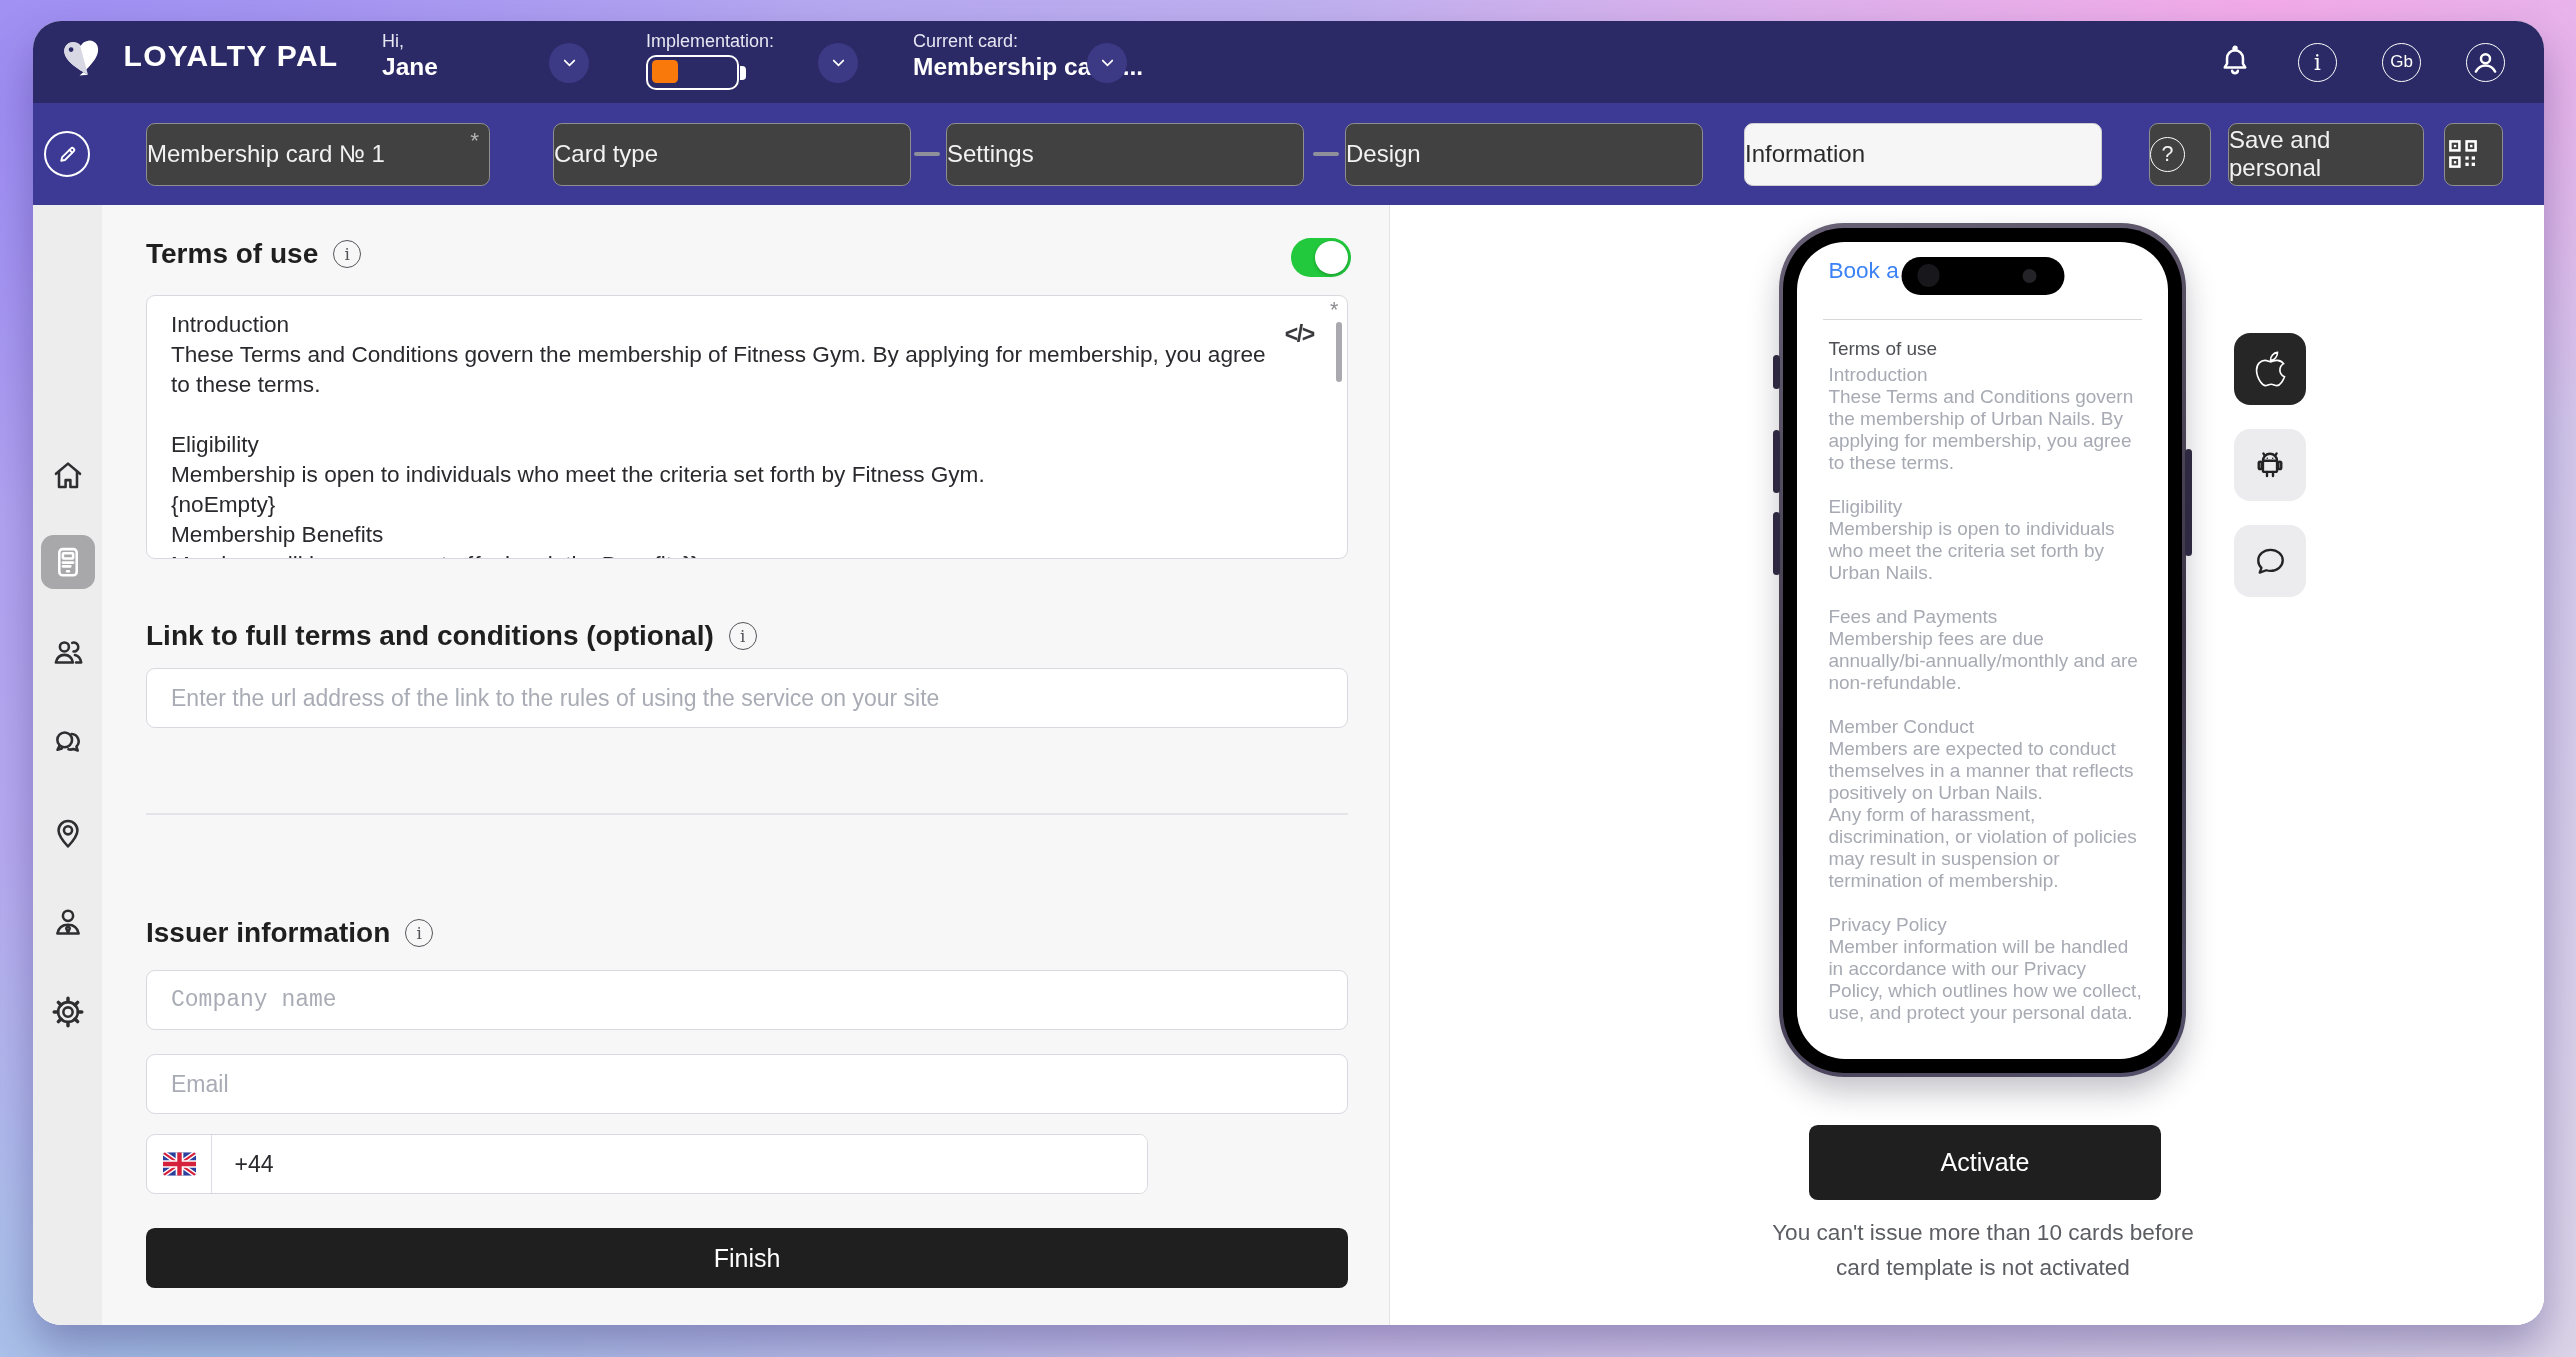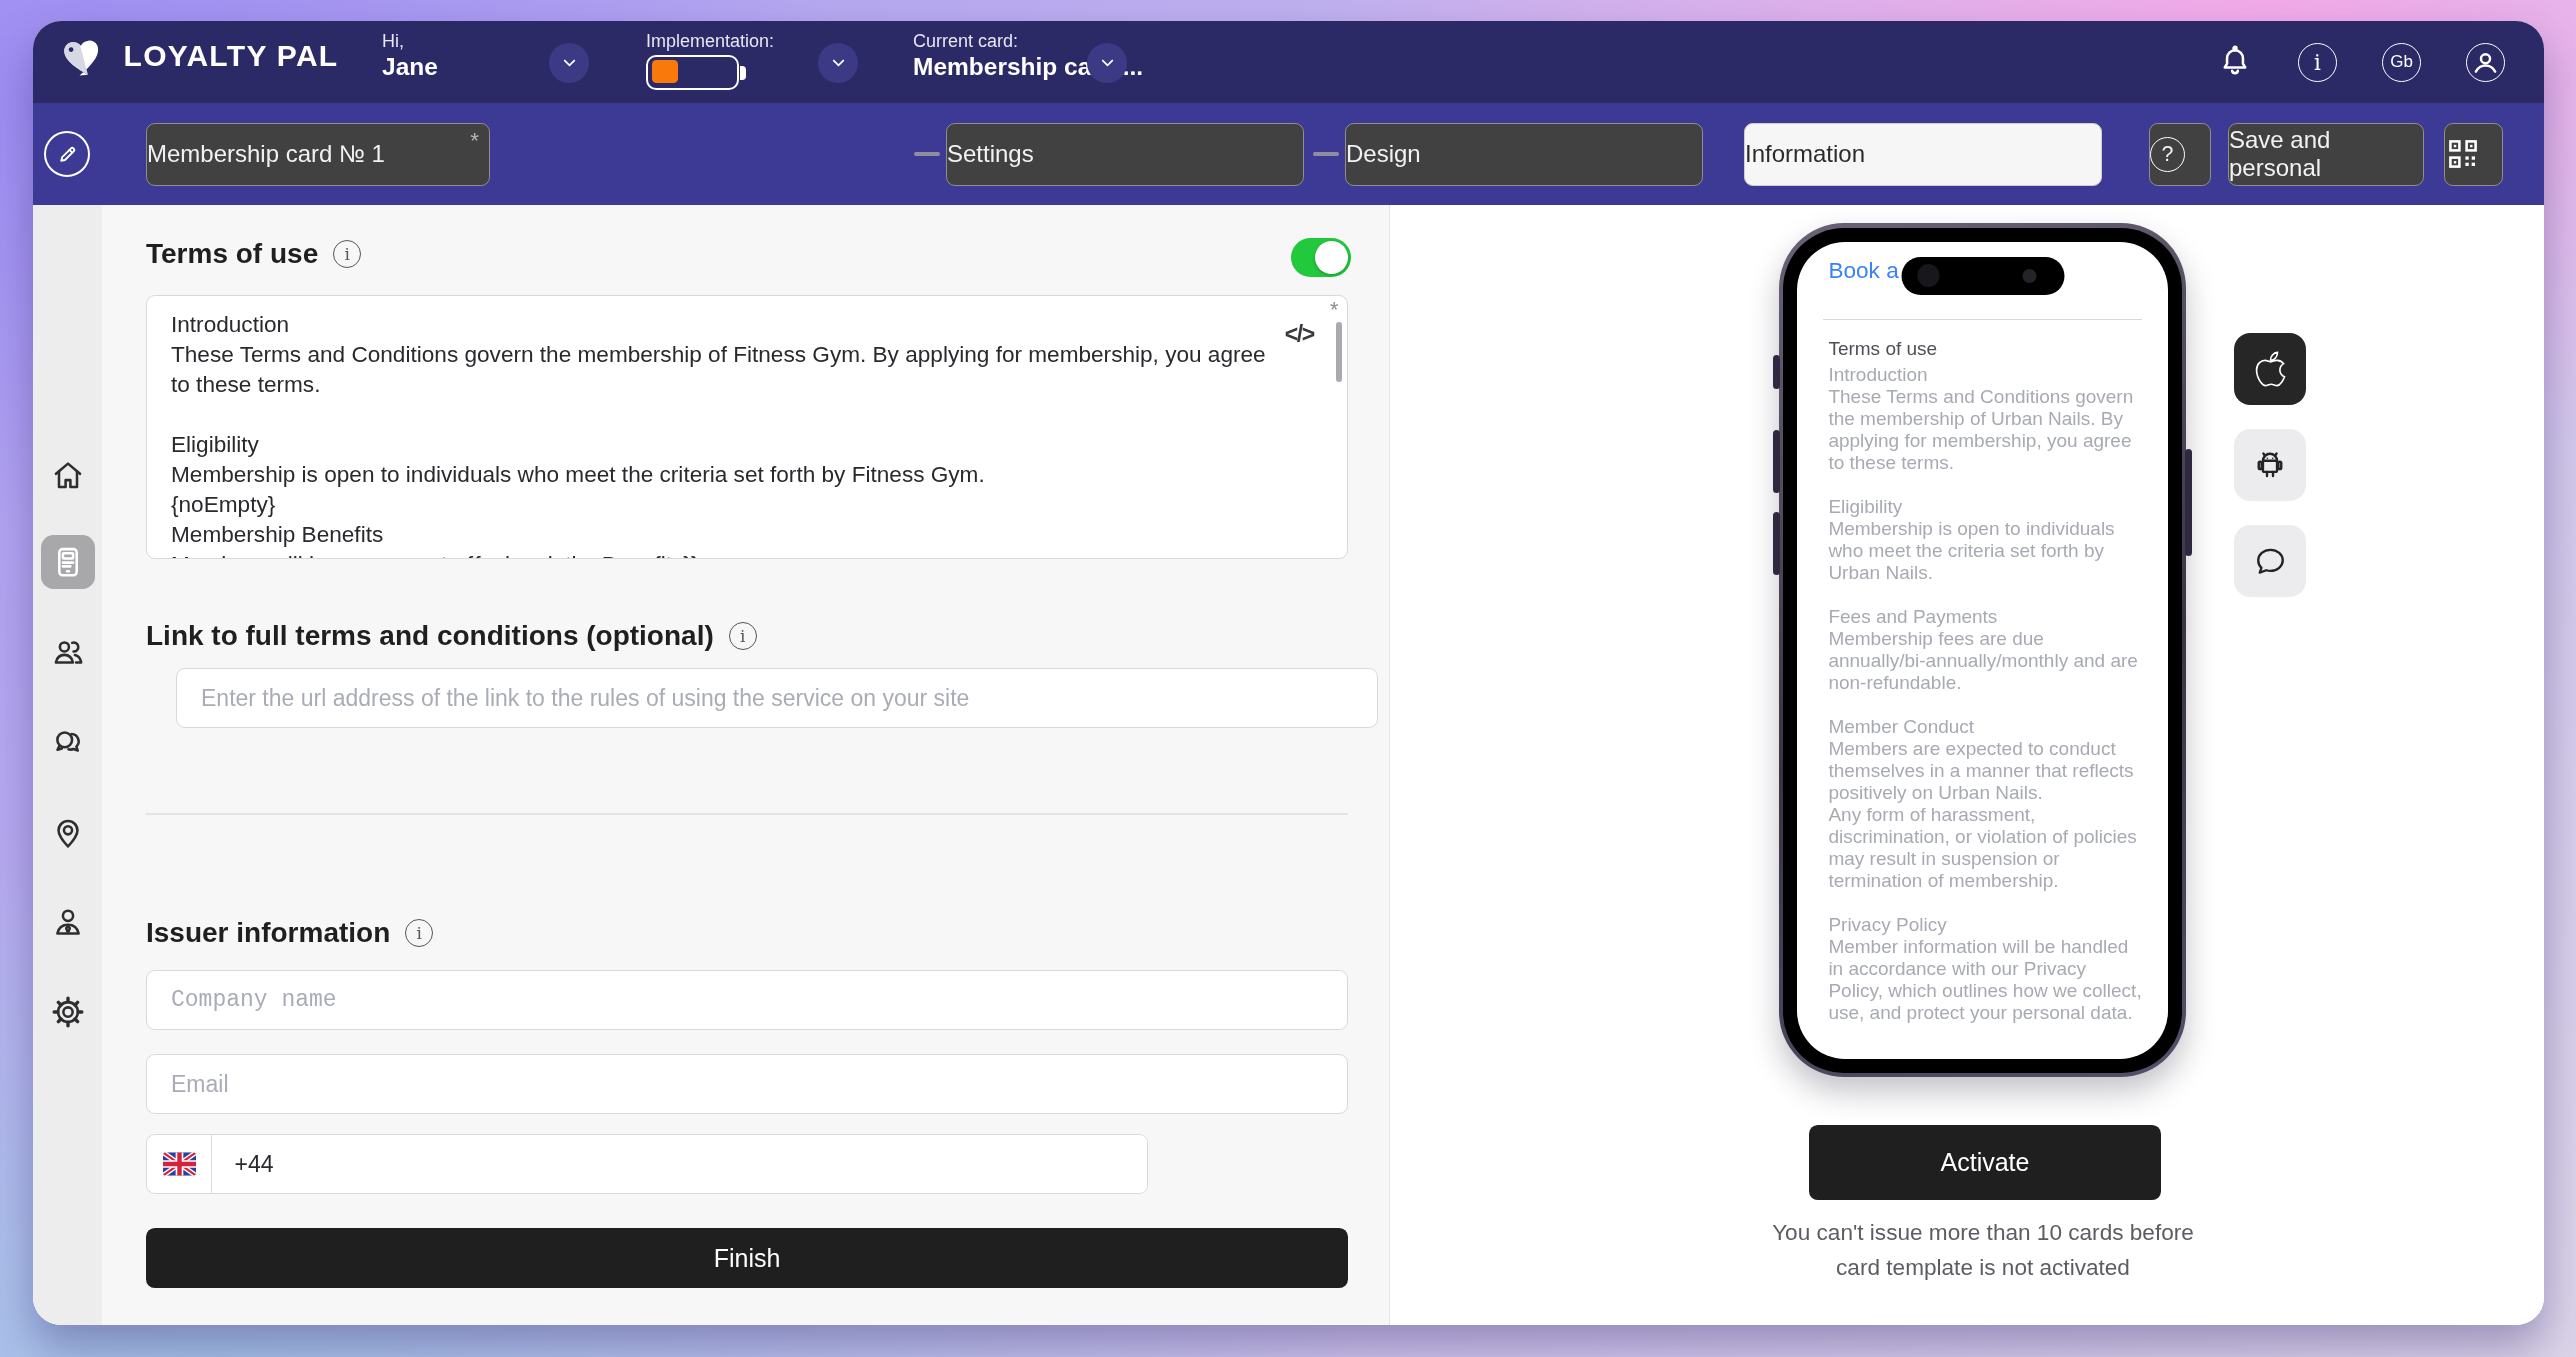--- a/index.html
+++ b/index.html
@@ -177,20 +177,23 @@
         <path d="M6 18l.9-3.4 8.3-8.3a1.9 1.9 0 0 1 2.7 2.7l-8.3 8.3L6 18z"></path>
             <path d="M13.9 7.6l2.5 2.5"></path>
       </svg>
     </div>
 
     <div class="dark-btn tool-abs cardname">
       <span>Membership card № 1</span>
       <span class="star">*</span>
     </div>
 
+    <div class="dark-btn tool-abs step" style="left:520px">
+      <span>Card type</span>
+    </div>
     <div class="dash" style="left:881px"></div>
     <div class="dark-btn tool-abs step" style="left:913px">
       <span>Settings</span>
     </div>
     <div class="dash" style="left:1280px"></div>
     <div class="dark-btn tool-abs step" style="left:1312px">
       <span>Design</span>
     </div>
     <div class="dark-btn tool-abs step active" style="left:1711px">
       <span>Information</span>
@@ -298,21 +301,21 @@
 Members will have access to {{subscriptionBenefits}}</textarea>
         <span class="star">*</span>
         <span class="code">&lt;/&gt;</span>
         <span class="thumb"></span>
       </div>
 
       <div class="fhead" style="top:415px">
         <h2>Link to full terms and conditions (optional)</h2>
         <span class="info-c">i</span>
       </div>
-      <input class="txt-input" style="top: 463px; margin-left: 30px;" placeholder="Enter the url address of the link to the rules of using the service on your site">
+      <input class="txt-input" style="top: 463px;" placeholder="Enter the url address of the link to the rules of using the service on your site">
 
       <div class="divider"></div>
 
       <div class="fhead" style="top:712px">
         <h2>Issuer information</h2>
         <span class="info-c">i</span>
       </div>
       <input class="txt-input" style="top: 765px; font-family: Liberation Mono, monospace;" placeholder="Company name">
       <input class="txt-input" style="top: 849px;" placeholder="Email">
 

